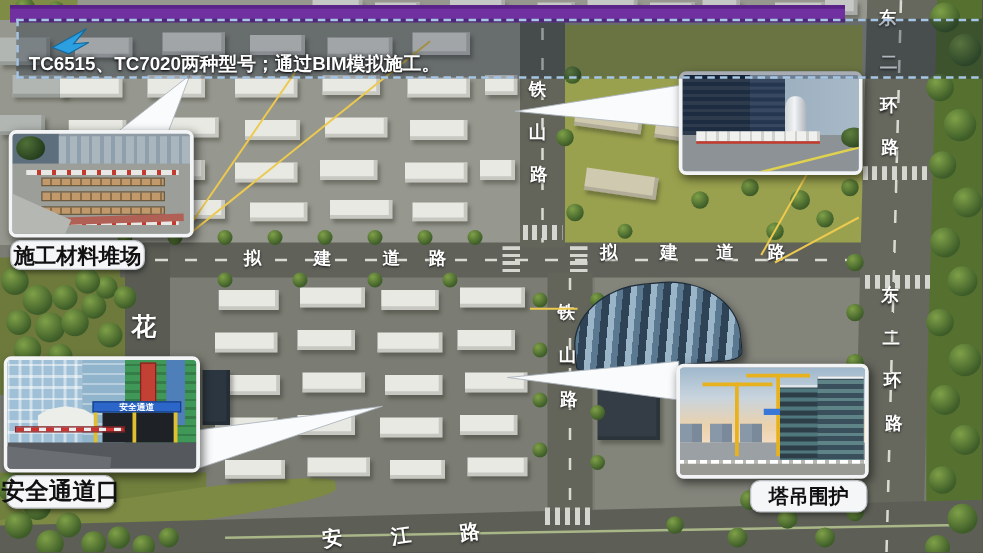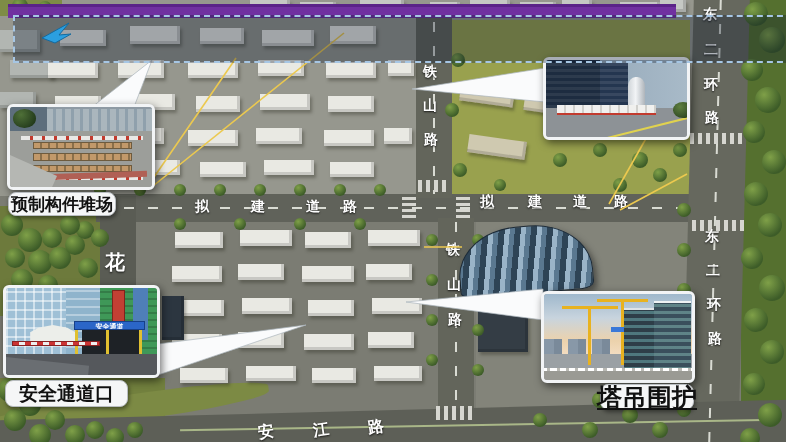--- a/index.html
+++ b/index.html
@@ -61,22 +61,22 @@
   .photo div{position:absolute;}
   .pill{z-index:7;background:#f5f6f7;border:1px solid #b9bdc1;border-radius:8px;
     box-shadow:1px 2px 4px rgba(0,0,0,.45);color:#111;font-weight:bold;
     display:flex;align-items:center;justify-content:center;white-space:nowrap;}
   .p1{left:7px;top:104px;width:148px;height:86px;}
   .p2{left:543px;top:57px;width:147px;height:83px;}
   .p3{left:3px;top:285px;width:157px;height:93px;}
   .p4{left:541px;top:291px;width:154px;height:92px;}
   .pill1{left:8px;top:192px;width:108px;height:24px;font-size:17px;}
   .pill2{left:578px;top:144px;width:115px;height:24px;font-size:17px;}
-  .pill3{left:5px;top:380px;width:123px;height:27px;font-size:19px;}
-  .pill4{left:600px;top:384px;width:94px;height:26px;font-size:25px;text-decoration:underline;}
+  .pill3{left:5px;top:380px;width:87px;height:27px;font-size:19px;align-items:flex-end;}
+  .pill4{left:600px;top:384px;width:94px;height:26px;font-size:16px;}
 
   
   .p1 .sky{left:0;top:0;width:100%;height:30%;background:#8e9aa4;}
   .p1 .bld1{left:0;top:0;width:26%;height:30%;background:#5d6e7c;}
   .p1 .bld2{left:26%;top:2%;width:74%;height:28%;
     background:repeating-linear-gradient(90deg,#aab6bd 0 6px,#8fa0ac 6px 9px);}
   .p1 .tree{left:2%;top:2%;width:16%;height:24%;border-radius:50%;background:radial-gradient(circle at 35% 30%,#4f7038,#243c1c 75%);}
   .p1 .yard{left:0;top:30%;width:100%;height:70%;background:#9c9e9a;}
   .p1 .rack{left:16%;width:70%;height:9%;border:1px solid #6e5b3e;
     background:repeating-linear-gradient(90deg,#c2996a 0 6px,#8a6f4a 6px 8px);}
@@ -423,28 +423,29 @@
       <div class="bB"></div>
     <div class="mast" style="left:30%;top:14%;height:68%"></div>
     <div class="jib" style="left:12%;top:14%;width:38%"></div>
     <div class="mast" style="left:52%;top:6%;height:76%"></div>
     <div class="jib" style="left:36%;top:6%;width:34%"></div>
     <div class="cab"></div>
     <div class="gnd"></div>
   </div>
 
   <div class="pill pill1">
-      <span style="position:static">预制构件堆场</span>
+      <span style="position:static">施工材料堆场</span>
     </div>
   <div class="pill pill3">
       <span style="position:static">安全通道口</span>
     </div>
   <div class="pill pill4">
       <span style="position:static">塔吊围护</span>
     </div>
 
   <div class="purple"></div>
   <div class="banner">
     <svg class="arrow" viewBox="0 0 32 24">
       <path d="M1 17 L28 2 L18 14 L30 13 L14 22 Z" fill="#2b9fe0" stroke="#156a9e" stroke-width="1"></path>
     </svg>
+    <div class="bl bl2">TC6515、TC7020两种型号；通过BIM模拟施工。</div>
   </div>
 </div>
 
 </body></html>

